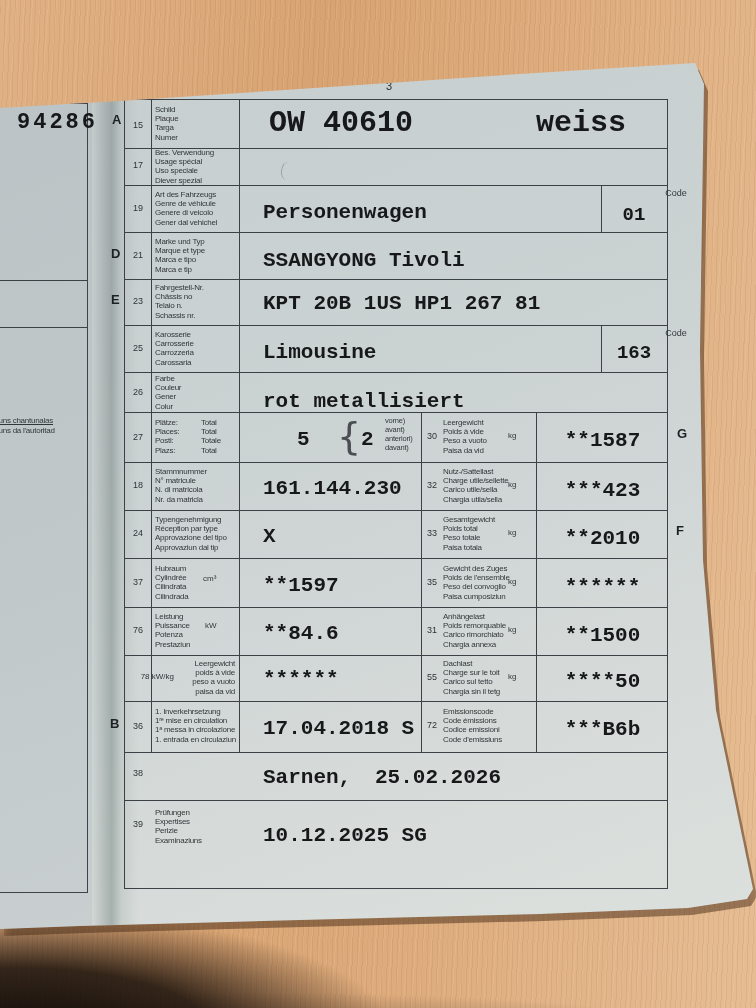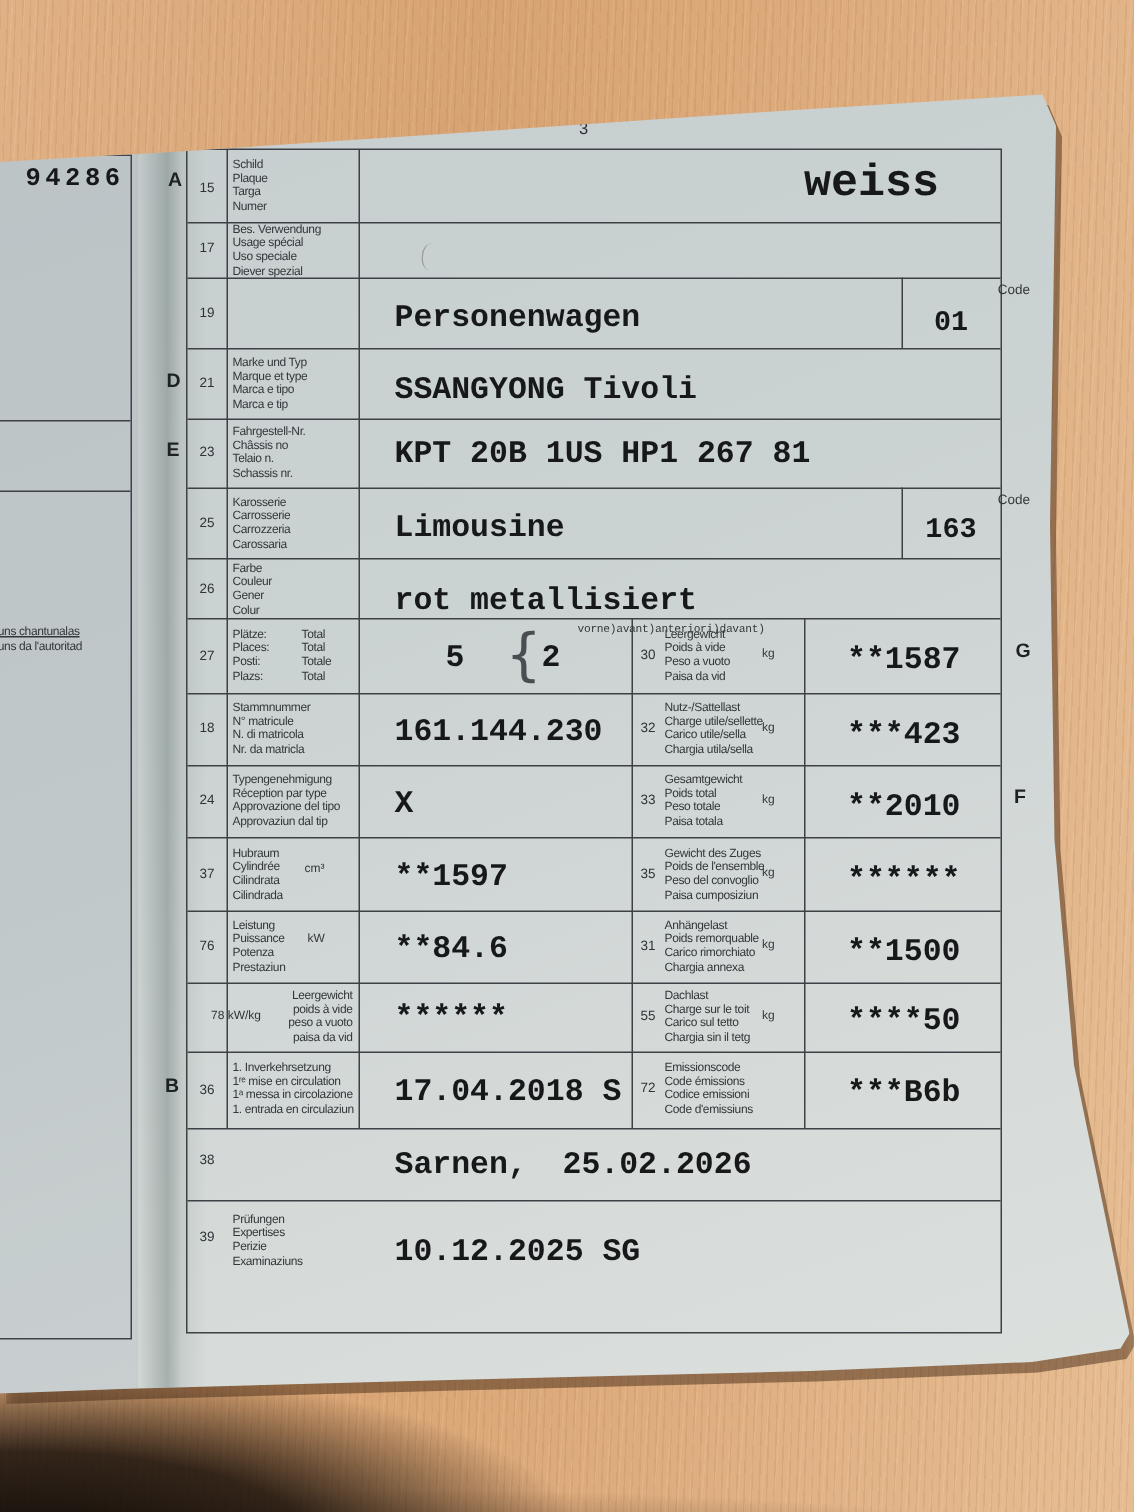--- a/index.html
+++ b/index.html
@@ -21,21 +21,21 @@
     background:linear-gradient(160deg,#c7cecf 0%,#cbd2d2 40%,#d7dcda 75%,#dde1de 100%);
     clip-path:polygon(0 108px,120px 101px,300px 89px,520px 74px,695px 63px,704px 84px,700px 350px,703px 560px,716px 710px,753px 889px,747px 899px,688px 908px,540px 914px,300px 920px,80px 926px,0 929px);}
   .lefttint{position:absolute;left:0;top:95px;width:92px;height:835px;background:rgba(140,150,158,.18);}
   .fold{position:absolute;left:90px;top:60px;width:48px;height:866px;
     background:linear-gradient(to right,rgba(95,110,106,0) 0%,rgba(86,104,100,.38) 45%,rgba(140,155,148,.22) 65%,rgba(0,0,0,0) 100%);}
   
   .leftpage{position:absolute;left:-18px;top:103px;width:106px;height:790px;
     border:1.6px solid #3f4347;box-sizing:border-box;}
   .serial{position:absolute;left:34px;top:6px;
     font-family:"Liberation Mono","DejaVu Sans Mono",monospace;font-weight:700;
-    font-size:17px;letter-spacing:3px;color:#17181a;}
+    font-size:22px;letter-spacing:3px;color:#17181a;}
   .partial{position:absolute;left:14px;top:312px;font-size:8px;line-height:9.5px;
     letter-spacing:-.25px;color:#33373a;display:flex;flex-direction:column;white-space:nowrap;}
   .u{text-decoration:underline;}
   
   .pageno{position:absolute;left:386px;top:80px;font-size:11px;color:#2c2f33;}
   .vtable{position:absolute;left:124px;top:99px;width:544px;height:790px;
     border:1.6px solid #3d4145;box-sizing:border-box;}
   .hl{position:absolute;left:0;width:100%;height:1.4px;background:#3d4145;}
   .vl{position:absolute;width:1.4px;background:#3d4145;}
   .num{position:absolute;left:0;width:26px;text-align:center;font-size:9px;color:#2f3337;}
@@ -49,22 +49,22 @@
   .val2{position:absolute;left:411px;width:133px;text-align:center;
     font-family:"Liberation Mono","DejaVu Sans Mono",monospace;font-weight:700;font-size:21px;color:#17181a;}
   .big{font-size:30px;}
   .unit{position:absolute;font-size:8px;color:#33373a;}
   .codelbl{position:absolute;left:476px;width:66px;text-align:center;font-size:9px;color:#33373a;padding-left:42px;}
   .codeval{position:absolute;left:476px;width:66px;text-align:center;
     font-family:"Liberation Mono","DejaVu Sans Mono",monospace;font-weight:700;font-size:19px;color:#17181a;}
   .mletter{position:absolute;font-size:13px;font-weight:700;color:#1e2124;}
   .brace{position:absolute;left:212px;top:314px;font-size:38px;font-weight:400;color:#4a4e52;
     font-family:"DejaVu Sans",sans-serif;}
-  .fstack{position:absolute;left:260px;top:316px;display:flex;flex-direction:row;
-    font-size:7.5px;line-height:9px;letter-spacing:-.2px;color:#33373a;font-family:Liberation Mono, monospace;}
+  .fstack{position:absolute;left:260px;top:316px;display:flex;flex-direction:column;
+    font-size:7.5px;line-height:9px;letter-spacing:-.2px;color:#33373a;}
   .pen{position:absolute;left:156px;top:62px;width:9px;height:18px;
     border-left:1.6px solid #989ea1;border-radius:60% 0 0 60%/50% 0 0 50%;transform:rotate(6deg);}
 </style>
 </head>
 <body>
 
 <div id="scene">
   <div class="wood"></div>
   <div class="paper-shadow"></div>
 
@@ -146,20 +146,26 @@
           <span>Plaque</span>
           <span>Targa</span>
           <span>Numer</span>
       </div>
       <div class="ls" style="top:48px">
         <span>Bes. Verwendung</span>
           <span>Usage spécial</span>
           <span>Uso speciale</span>
           <span>Diever spezial</span>
       </div>
+      <div class="ls" style="top:90px">
+        <span>Art des Fahrzeugs</span>
+          <span>Genre de véhicule</span>
+          <span>Genere di veicolo</span>
+          <span>Gener dal vehichel</span>
+      </div>
       <div class="ls" style="top:137px">
         <span>Marke und Typ</span>
           <span>Marque et type</span>
           <span>Marca e tipo</span>
           <span>Marca e tip</span>
       </div>
       <div class="ls" style="top:183px">
         <span>Fahrgestell-Nr.</span>
           <span>Châssis no</span>
           <span>Telaio n.</span>
@@ -282,20 +288,21 @@
       <span class="unit" style="left:383px;top:428px">kg</span>
       <span class="unit" style="left:383px;top:477px">kg</span>
       <span class="unit" style="left:383px;top:525px">kg</span>
       <span class="unit" style="left:383px;top:572px">kg</span>
 
       <span class="codelbl" style="top:88px">Code</span>
       <span class="codeval" style="top:104px">01</span>
       <span class="codelbl" style="top:228px">Code</span>
       <span class="codeval" style="top:242px">163</span>
 
+      <div class="val big" style="left:144px;top:6px">OW 40610</div>
       <div class="val big" style="left:411px;top:6px">weiss</div>
       <i class="pen"></i>
       <div class="val" style="left:138px;top:101px">Personenwagen</div>
       <div class="val" style="left:138px;top:149px">SSANGYONG Tivoli</div>
       <div class="val" style="left:138px;top:192px">KPT 20B 1US HP1 267 81</div>
       <div class="val" style="left:138px;top:241px">Limousine</div>
       <div class="val" style="left:138px;top:290px">rot metallisiert</div>
 
       <div class="val" style="left:172px;top:328px">5</div>
       <span class="brace">{</span>

